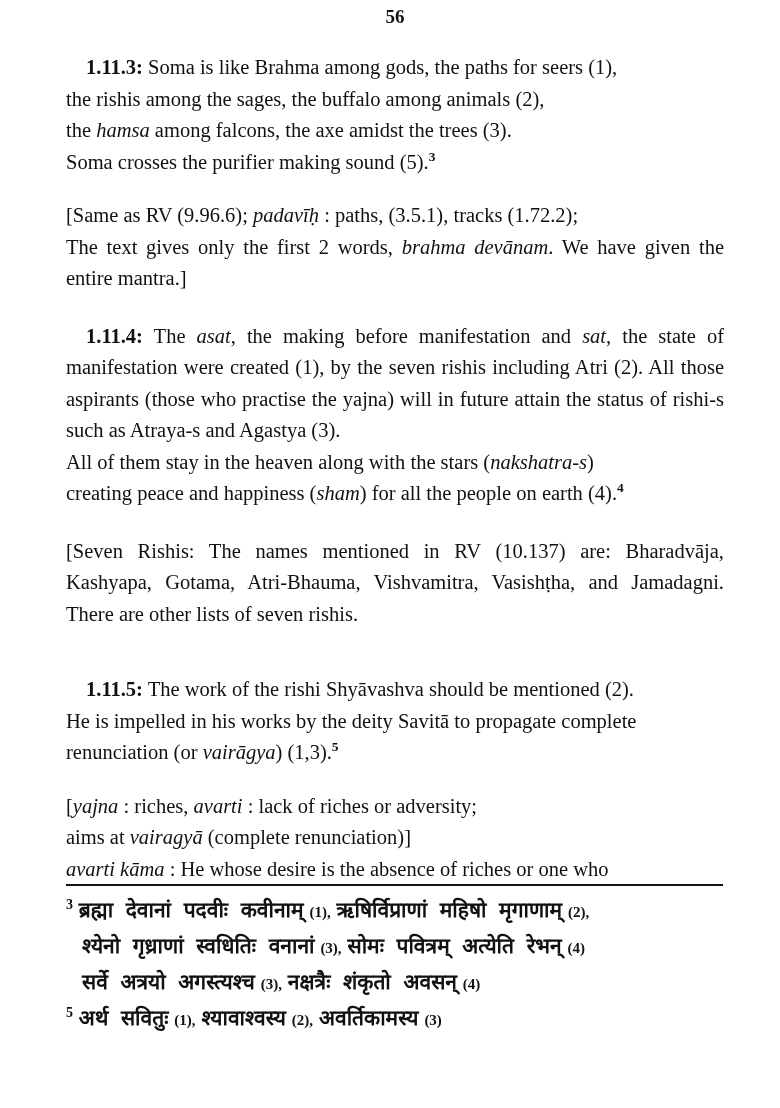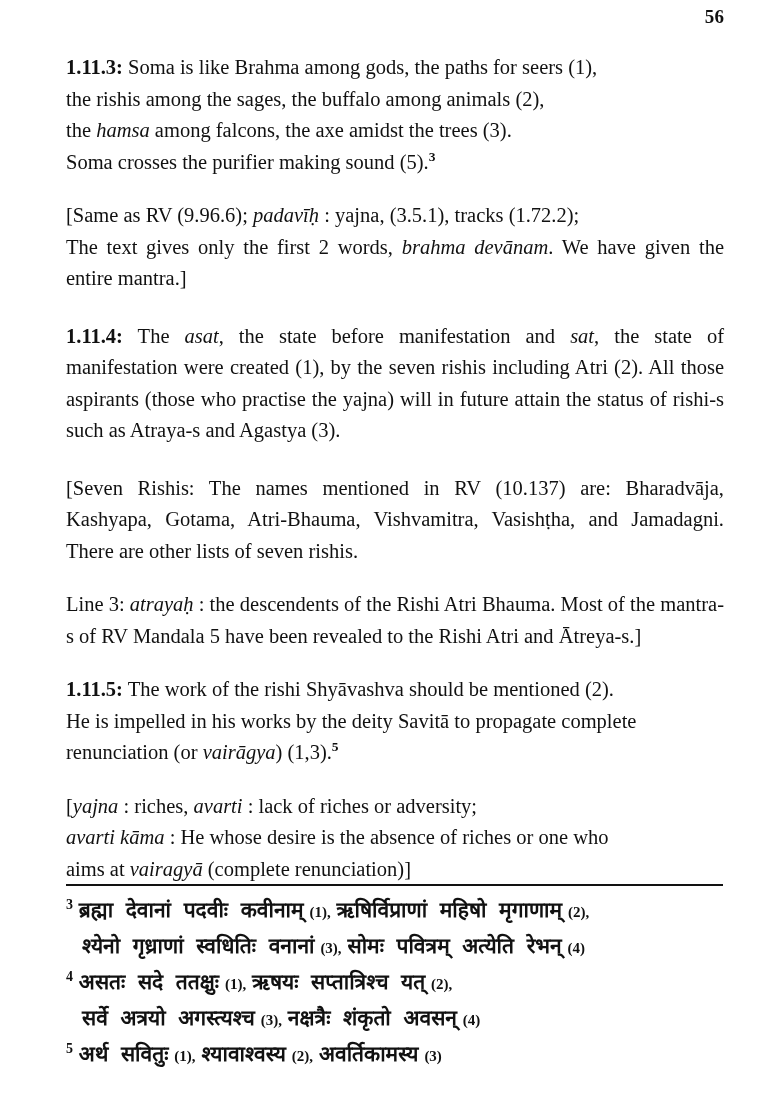--- a/index.html
+++ b/index.html
@@ -24,21 +24,21 @@
   }
 
   
   .runhead {
     position: absolute;
     top: 6px;
     left: 0;
     width: 658px;
     height: 26px;
     display: flex;
-    justify-content: flex-end;
+    justify-content: center;
     align-items: baseline;
     font-size: 19px;
     font-weight: 700;
     letter-spacing: 0.1px;
   }
   .runhead .folio { font-weight: 700; }
   .runhead .title { font-weight: 700; }
 
   
   .body {
@@ -54,21 +54,21 @@
     text-align: justify;
     text-justify: inter-word;
     -webkit-hyphens: none;
     hyphens: none;
   }
   
   p.para.nojust { text-align: left; }
   .gap-lg { height: 26px; }
   .gap-md { height: 22px; }
 
-  .num { font-weight: 700; }
+  .num { font-weight: 700; margin-left: 20px; }
   .it { font-style: italic; }
   sup.fn {
     font-size: 13.5px;
     font-weight: 700;
     vertical-align: super;
     line-height: 0;
   }
 
   
   .line { display: block; }
@@ -125,61 +125,61 @@
     <p class="para nojust">
       <span class="line"><span class="num">1.11.3:</span><span> Soma is like Brahma among gods, the paths for seers (1),</span></span>
       <span class="line">the rishis among the sages, the buffalo among animals (2),</span>
       <span class="line"><span>the </span><span class="it">hamsa</span><span> among falcons, the axe amidst the trees (3).</span></span>
       <span class="line"><span>Soma crosses the purifier making sound (5).</span><sup class="fn">3</sup></span>
     </p>
 
     <div class="gap-md"></div>
 
     <p class="para">
-      <span class="line"><span>[Same as RV (9.96.6); </span><span class="it">padavīḥ</span><span> : yajna, (3.5.1), tracks (1.72.2);</span></span>
+      <span class="line"><span>[Same as RV (9.96.6); </span><span class="it">padavīḥ</span><span> : paths, (3.5.1), tracks (1.72.2);</span></span>
       <span>The text gives only the first 2 words, </span><span class="it">brahma devānam</span><span>. We have given the entire mantra.]</span>
     </p>
 
     <div class="gap-lg"></div>
 
     <p class="para">
-      <span class="num">1.11.4:</span><span> The </span><span class="it">asat</span><span>, the state before manifestation and </span><span class="it">sat</span><span>, the state of manifestation were created (1), by the seven rishis including Atri (2). All those aspirants (those who practise the yajna) will in future attain the status of rishi-s such as Atraya-s and Agastya (3).</span>
+      <span class="num">1.11.4:</span><span> The </span><span class="it">asat</span><span>, the making before manifestation and </span><span class="it">sat</span><span>, the state of manifestation were created (1), by the seven rishis including Atri (2). All those aspirants (those who practise the yajna) will in future attain the status of rishi-s such as Atraya-s and Agastya (3).</span>
+    </p>
+    <p class="para">
+      <span class="line"><span>All of them stay in the heaven along with the stars (</span><span class="it">nakshatra-s</span><span>)</span></span>
+      <span class="line"><span>creating peace and happiness (</span><span class="it">sham</span><span>) for all the people on earth (4).</span><sup class="fn">4</sup></span>
     </p>
 
     <div class="gap-lg"></div>
 
     <p class="para">[Seven Rishis: The names mentioned in RV (10.137) are: Bharadvāja, Kashyapa, Gotama, Atri-Bhauma, Vishvamitra, Vasishṭha, and Jamadagni. There are other lists of seven rishis.</p>
 
     <div class="gap-md"></div>
 
-    <p class="para">
-      <span>Line 3: </span><span class="it">atrayaḥ</span><span> : the descendents of the Rishi Atri Bhauma. Most of the mantra-s of RV Mandala 5 have been revealed to the Rishi Atri and Ātreya-s.]</span>
-    </p>
 
     <div class="gap-md"></div>
 
     <p class="para nojust">
       <span class="line"><span class="num">1.11.5:</span><span> The work of the rishi Shyāvashva should be mentioned (2).</span></span>
       <span class="line">He is impelled in his works by the deity Savitā to propagate complete</span>
       <span class="line"><span>renunciation (or </span><span class="it">vairāgya</span><span>) (1,3).</span><sup class="fn">5</sup></span>
     </p>
 
     <div class="gap-md"></div>
 
     <p class="para nojust">
       <span class="line"><span>[</span><span class="it">yajna</span><span> : riches, </span><span class="it">avarti</span><span> : lack of riches or adversity;</span></span>
+      <span class="line"><span>aims at </span><span class="it">vairagyā</span><span> (complete renunciation)]</span></span>
       <span class="line"><span class="it">avarti kāma</span><span> : He whose desire is the absence of riches or one who</span></span>
-      <span class="line"><span>aims at </span><span class="it">vairagyā</span><span> (complete renunciation)]</span></span>
     </p>
 
   </div>
 
   <div class="fnrule"></div>
 
   <div class="notes">
       <p class="note"><sup class="mk">3</sup> <span class="dev">ब्रह्मा देवानां पदवीः कवीनाम्</span> <span class="vnum">(1),</span> <span class="dev">ऋषिर्विप्राणां महिषो मृगाणाम्</span> <span class="vnum">(2),</span></p>
       <p class="note indent"><span class="dev">श्येनो गृध्राणां स्वधितिः वनानां</span> <span class="vnum">(3),</span> <span class="dev">सोमः पवित्रम् अत्येति रेभन्</span> <span class="vnum">(4)</span></p>
-      <p class="note"><sup class="mk">4</sup> <span class="dev">असतः सदे ततक्षुः</span> <span class="vnum">(1),</span> <span class="dev">ऋषयः सप्तात्रिश्च यत्</span> <span class="vnum">(2),</span></p>
       <p class="note indent"><span class="dev">सर्वे अत्रयो अगस्त्यश्च</span> <span class="vnum">(3),</span> <span class="dev">नक्षत्रैः शंकृतो अवसन्</span> <span class="vnum">(4)</span></p>
       <p class="note"><sup class="mk">5</sup> <span class="dev">अर्थ सवितुः</span> <span class="vnum">(1),</span> <span class="dev">श्यावाश्वस्य</span> <span class="vnum">(2),</span> <span class="dev">अवर्तिकामस्य</span> <span class="vnum">(3)</span></p>
     </div>
 
 </div>
 
 </body></html>

